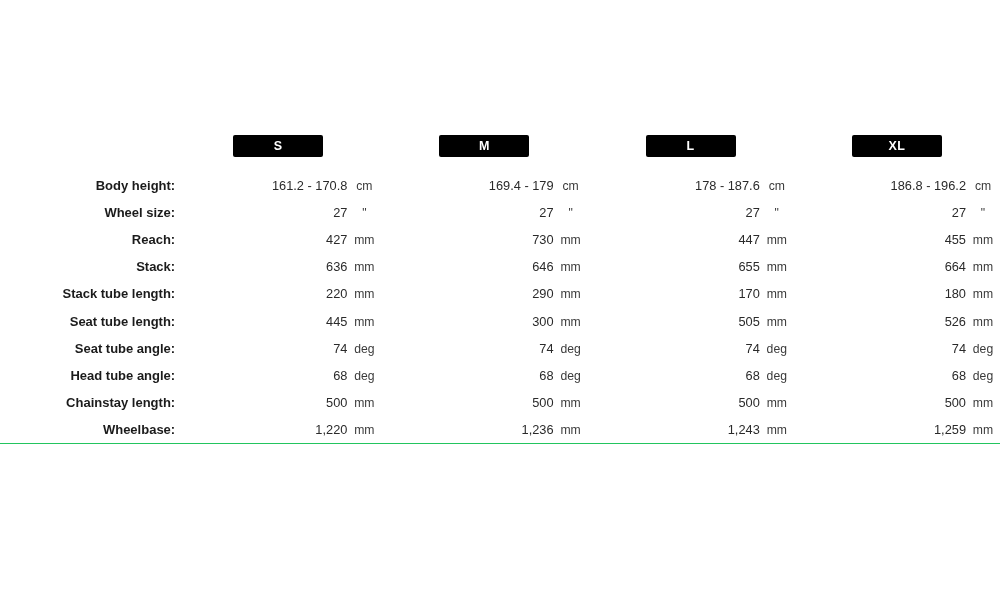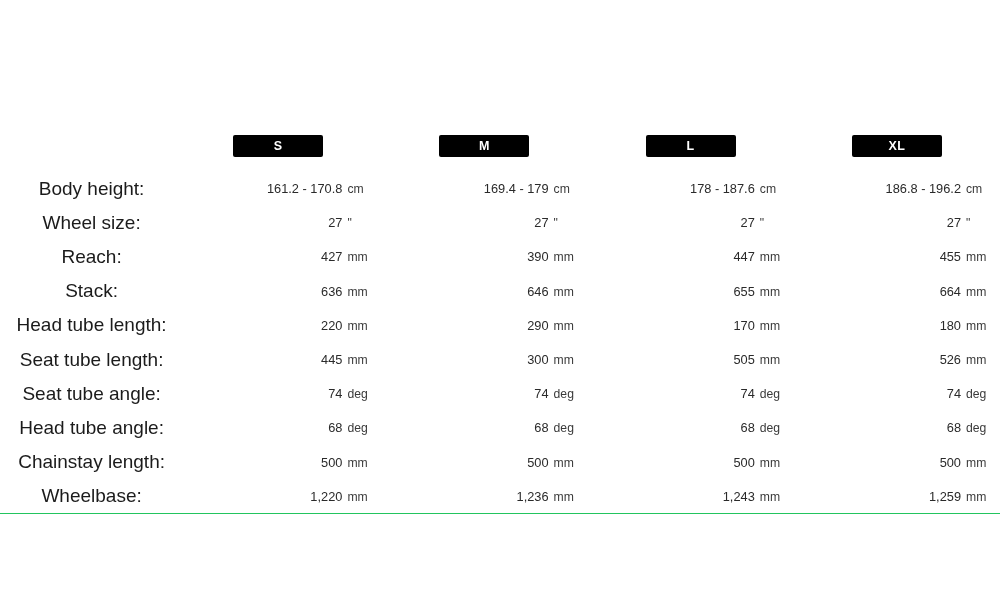--- a/index.html
+++ b/index.html
@@ -38,42 +38,42 @@
     color: #ffffff;
     font-size: 12.5px;
     letter-spacing: 0.5px;
     line-height: 22px;
     height: 22px;
     width: 90px;
     text-align: center;
     border-radius: 2px;
   }
   td.label {
-    font-size: 19px;
+    font-size: 13px;
     color: #1b1b1b;
     padding: 5.6px 0 5.6px 8px;
-    text-align: center;
+    text-align: right;
     white-space: nowrap;
+    font-weight: bold;
   }
   td.valcell {
     padding: 5.6px 0;
     font-size: 12.8px;
     color: #2a2a2a;
     text-align: right;
     white-space: nowrap;
   }
   .val {
     display: inline-block;
     text-align: right;
   }
   .unit {
     display: inline-block;
     width: 34px;
-    text-align: left;
-    padding-left: 5px;
+    text-align: center;
     color: #3a3a3a;
     font-size: 12.2px;
   }
   tr.row:last-child td {
     border-bottom: 1px solid #22c55e;
   }
   tr.row td.label, tr.row td.valcell {
     border-top: 1px solid transparent;
   }
 </style>
@@ -139,21 +139,21 @@
           <span class="val">27</span><span class="unit">"</span>
         </td>
       </tr>
 
       <tr class="row">
         <td class="label">Reach:</td>
         <td class="valcell">
           <span class="val">427</span><span class="unit">mm</span>
         </td>
         <td class="valcell">
-          <span class="val">390</span><span class="unit">mm</span>
+          <span class="val">730</span><span class="unit">mm</span>
         </td>
         <td class="valcell">
           <span class="val">447</span><span class="unit">mm</span>
         </td>
         <td class="valcell">
           <span class="val">455</span><span class="unit">mm</span>
         </td>
       </tr>
 
       <tr class="row">
@@ -167,21 +167,21 @@
         <td class="valcell">
           <span class="val">655</span><span class="unit">mm</span>
         </td>
         <td class="valcell">
           <span class="val">664</span><span class="unit">mm</span>
         </td>
       </tr>
 
 
       <tr class="row">
-        <td class="label">Head tube length:</td>
+        <td class="label">Stack tube length:</td>
         <td class="valcell">
           <span class="val">220</span><span class="unit">mm</span>
         </td>
         <td class="valcell">
           <span class="val">290</span><span class="unit">mm</span>
         </td>
         <td class="valcell">
           <span class="val">170</span><span class="unit">mm</span>
         </td>
         <td class="valcell">

